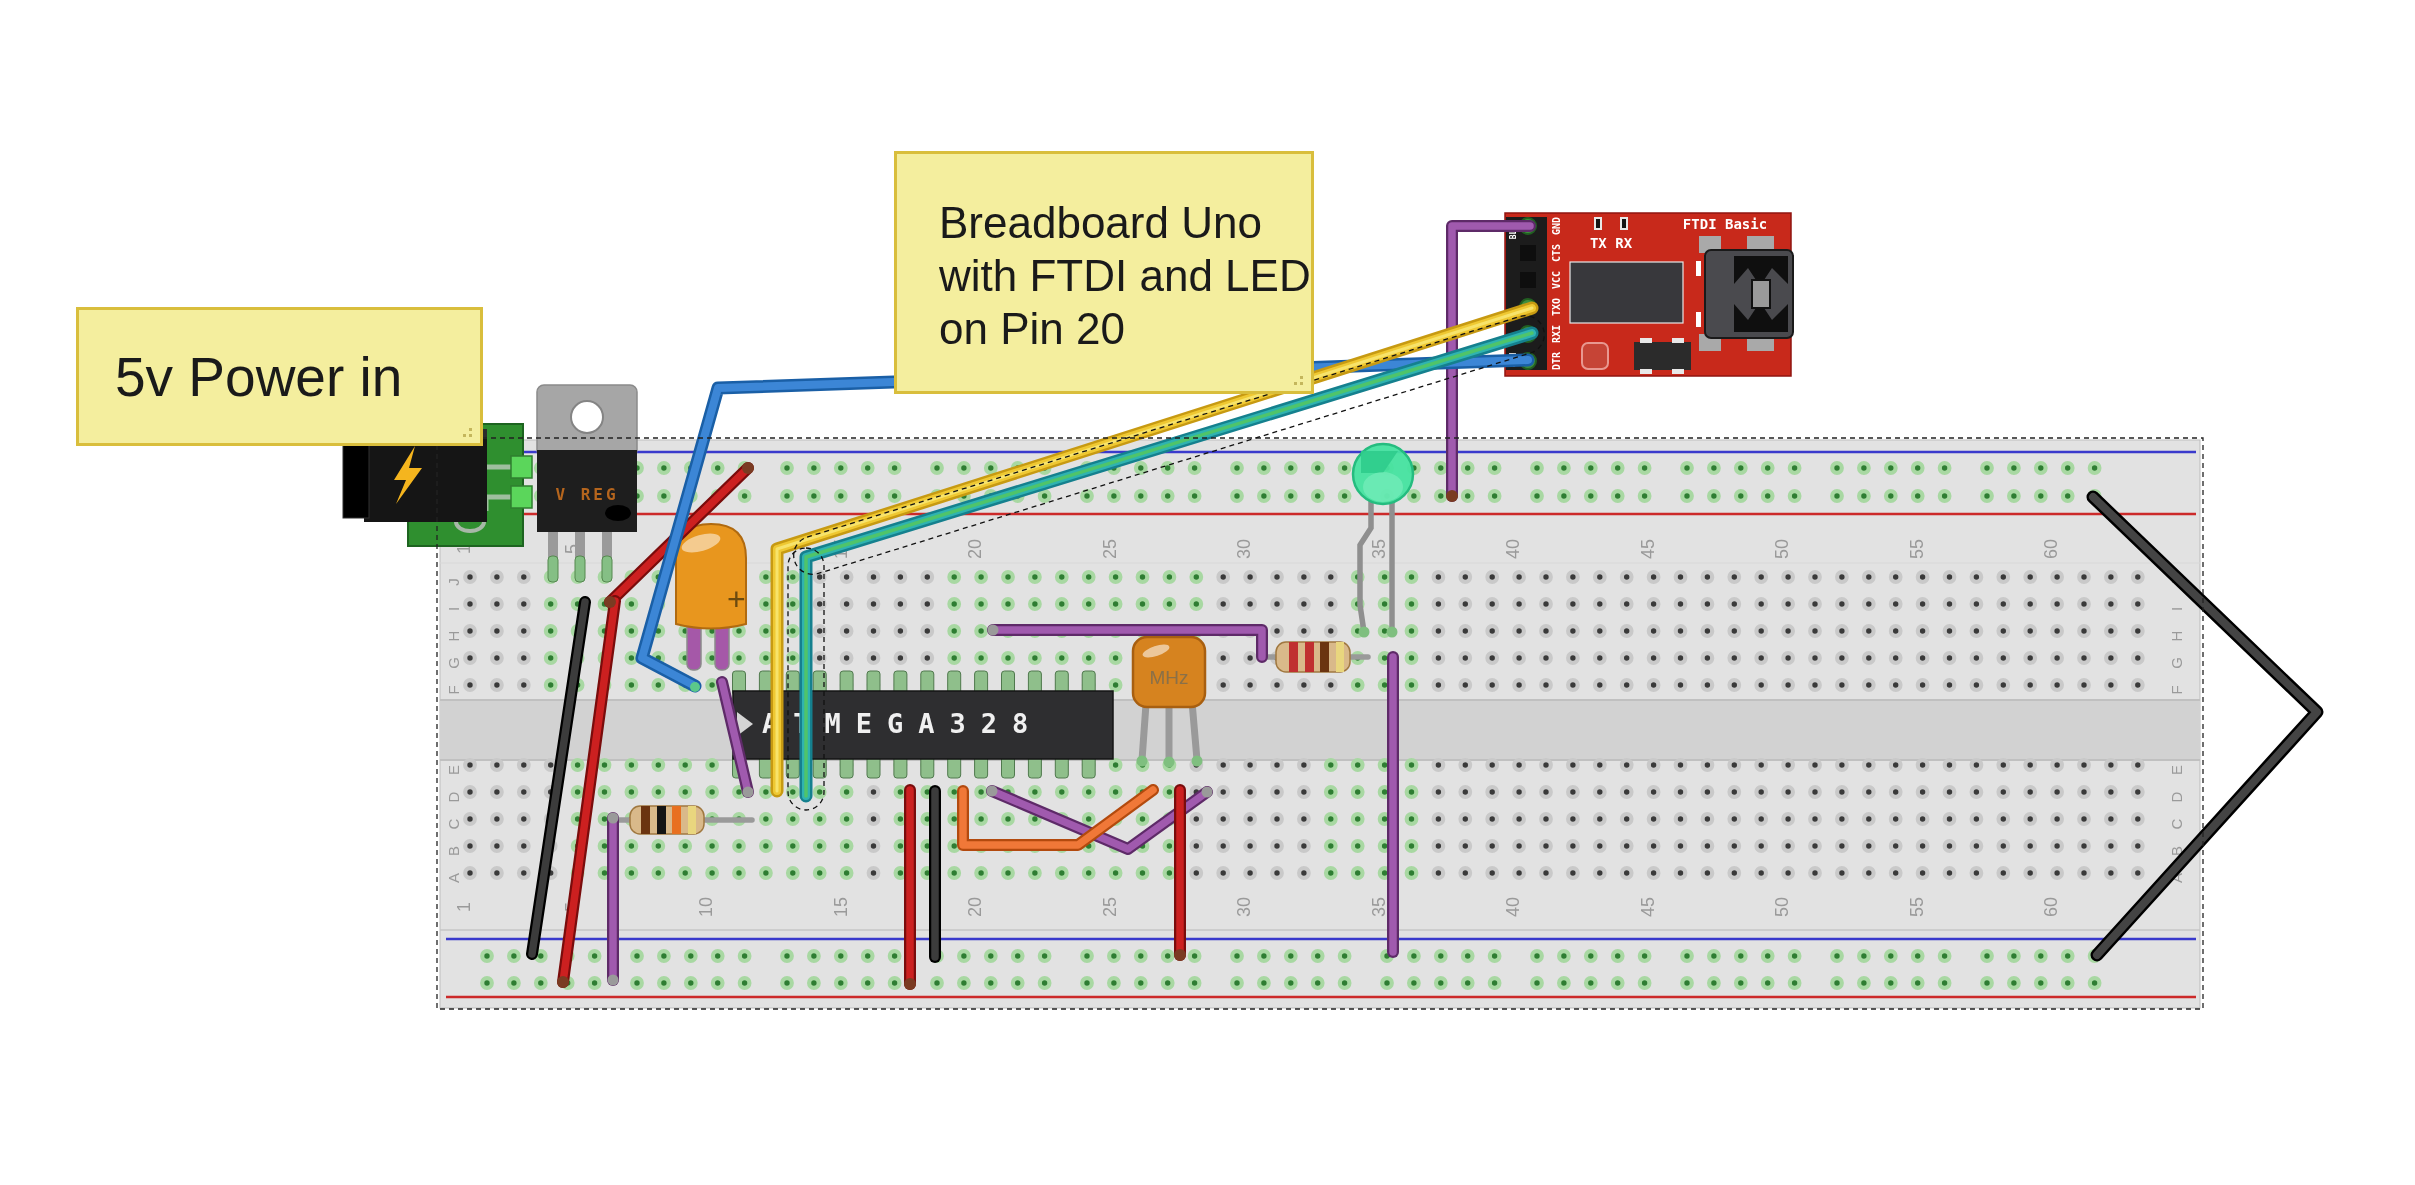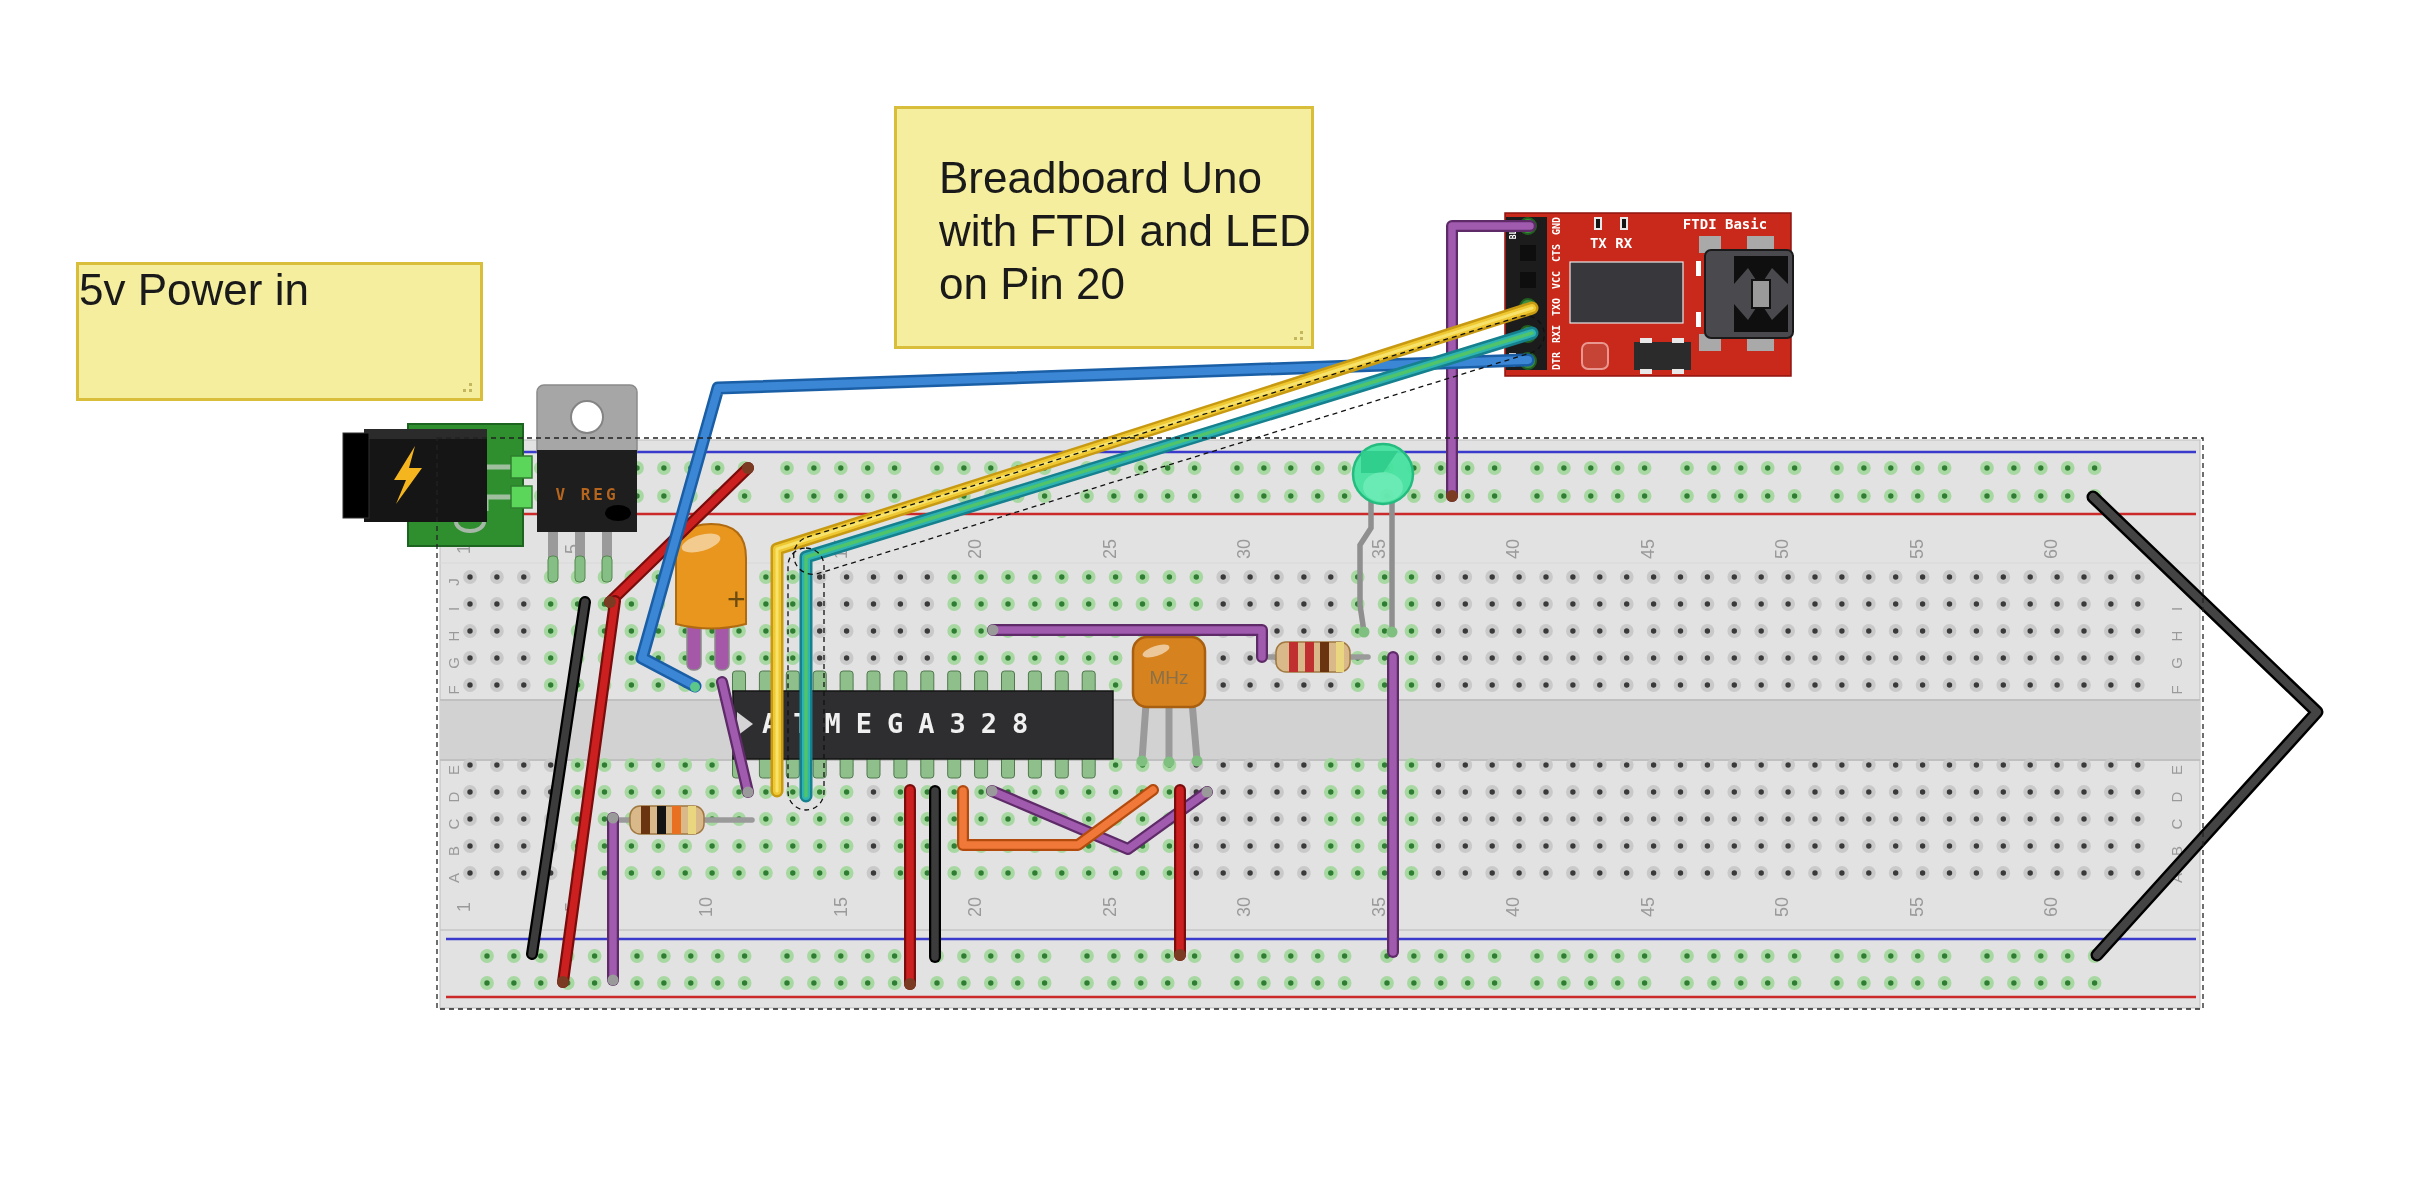--- a/index.html
+++ b/index.html
@@ -1,24 +1,24 @@
 <!DOCTYPE html>
 <html><head>
 <meta charset="utf-8">
 <style>
   html,body{margin:0;padding:0;background:#fff;}
   .stage{position:relative;width:2415px;height:1185px;background:#ffffff;overflow:hidden;
          font-family:"Liberation Sans",sans-serif;}
   .stage svg{position:absolute;left:0;top:0;}
   .note{position:absolute;background:#F4EE9E;border:3px solid #D9BE3C;color:#1a1a1a;
-        font-family:"Liberation Sans",sans-serif;box-sizing:border-box;}
+        font-family:"Liberation Sans",sans-serif;box-sizing:border-box;margin-top:45px;}
   .note .grip{position:absolute;right:8px;bottom:6px;width:3px;height:3px;background:#b9a94c;
         box-shadow:-6px 0 0 #b9a94c,0 -6px 0 #b9a94c;opacity:.8;}
-  #note-power{left:76px;top:262px;width:407px;height:139px;font-size:44px;
-        display:flex;align-items:flex-start;}
+  #note-power{left:76px;top:262px;width:407px;height:139px;font-size:55px;
+        display:flex;align-items:center;padding-left:36px;}
   #note-title{left:894px;top:106px;width:420px;height:243px;font-size:44px;line-height:53px;
         padding:42px 0 0 42px;}
   text{user-select:none;}
   .bb-label{font-family:"Liberation Sans",sans-serif;fill:#9a9a9a;}
   .ftdi-txt{font-family:"DejaVu Sans Mono",monospace;fill:#ffffff;font-weight:bold;}
   .wire{fill:none;stroke-linecap:round;stroke-linejoin:round;}
 </style>
 </head>
 <body>
 

